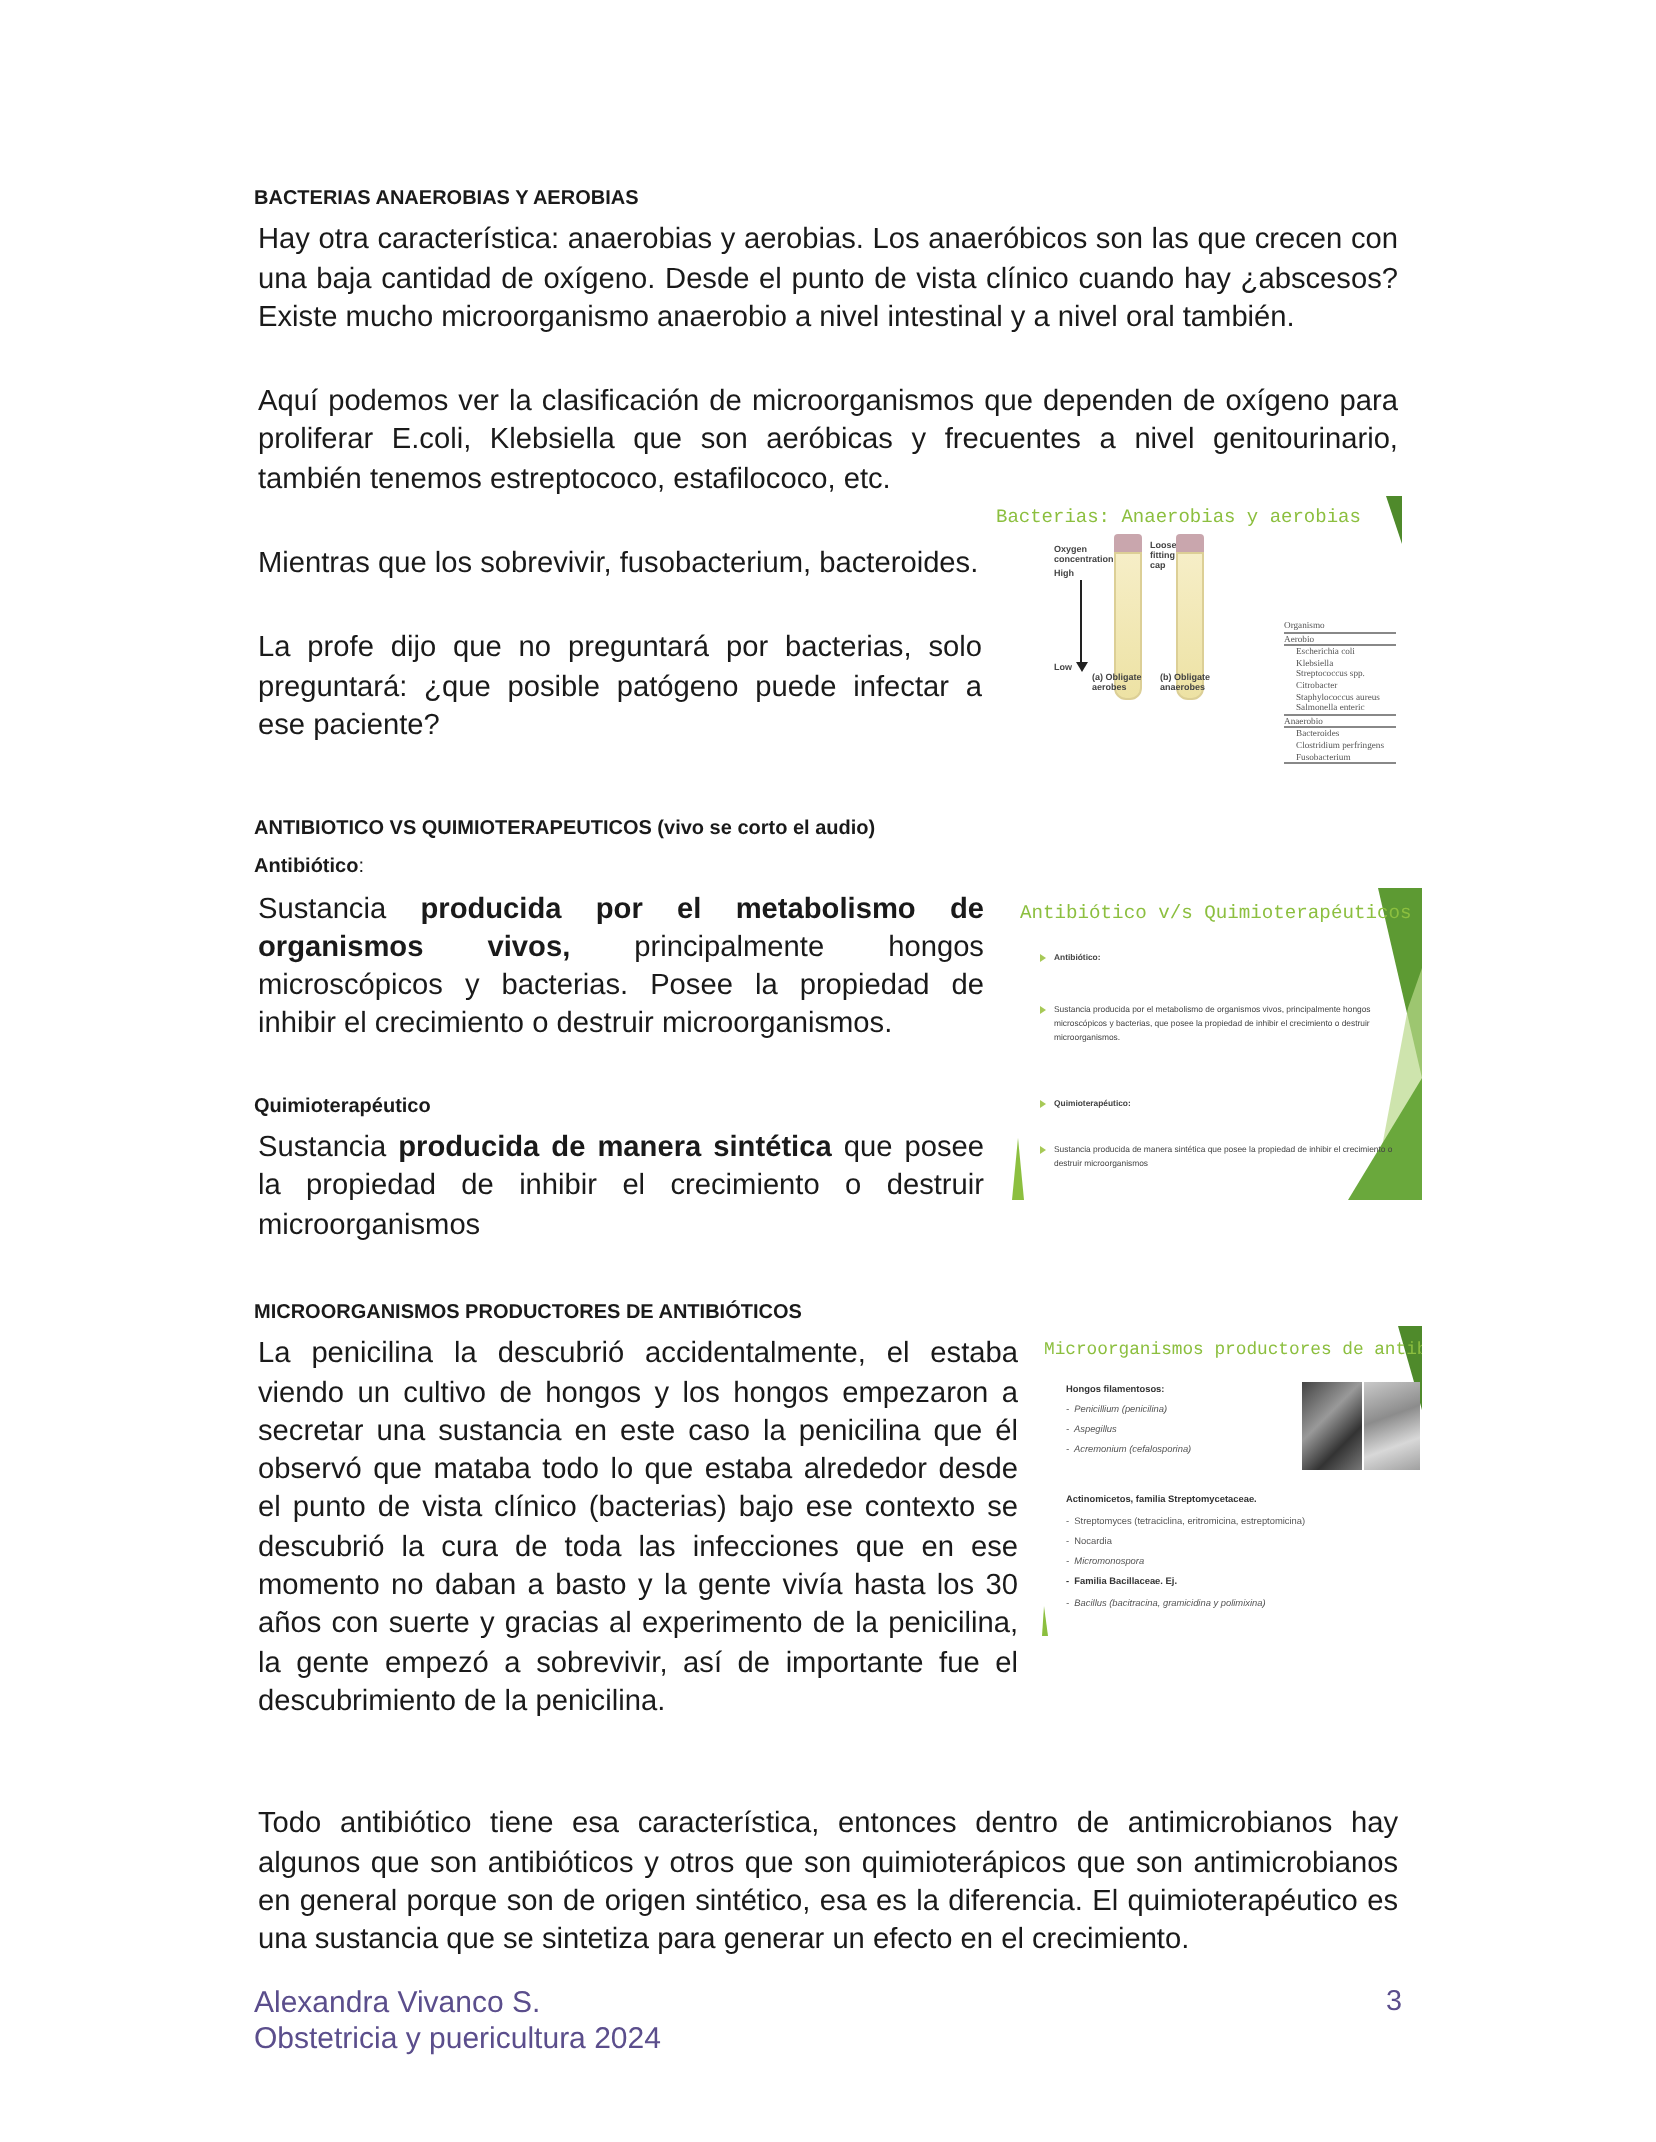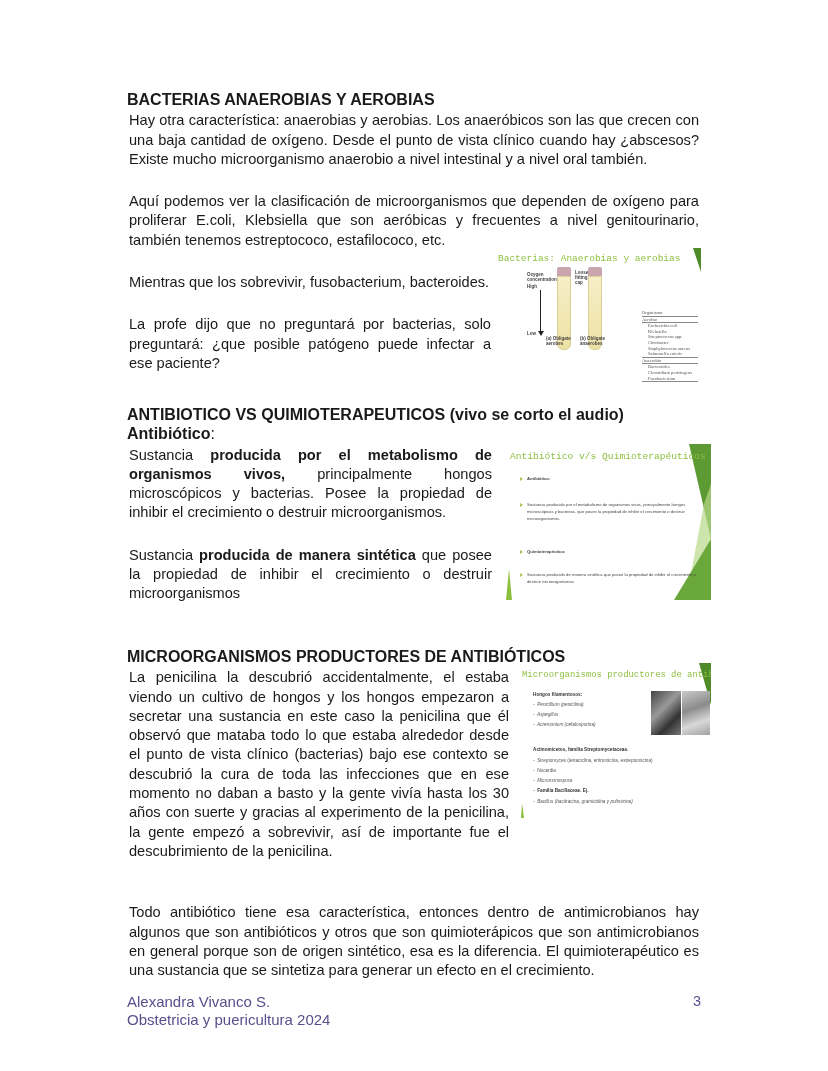--- a/index.html
+++ b/index.html
@@ -2,21 +2,21 @@
 <html><head>
   <meta charset="utf-8">
   <style>
     html, body { margin: 0; padding: 0; background: #ffffff; }
     body {
       width: 828px; height: 1071px; position: relative; overflow: hidden;
       font-family: "Liberation Sans", sans-serif; color: #1a1a1a;
     }
     .page { position: absolute; left: 127px; top: 90px; width: 574px; }
     .p { font-size: 14.6px; line-height: 19.3px; margin: 2px; text-align: justify; }
-    .h { font-weight: bold; font-size: 16px; line-height: 19.3px; margin: 0; }
+    .h { font-weight: bold; font-size: 10px; line-height: 19.3px; margin: 0; }
     .gap { height: 19px; }
     b { font-weight: bold; }
 
     .abs { position: absolute; }
 
     
     .slide { position: absolute; background: #fff; overflow: hidden; }
     .slide-title { position: absolute; color: #8cbf3f; font-family: Liberation Mono, monospace; white-space: nowrap; text-align: center; }
 
     
@@ -65,20 +65,21 @@
     <p class="p">La profe dijo que no preguntará por bacterias, solo preguntará: ¿que posible patógeno puede infectar a ese paciente?</p>
   </div>
 </div>
 
 <div class="abs" style="left:127px; top:405px; width:574px;">
   <p class="h">ANTIBIOTICO VS QUIMIOTERAPEUTICOS (vivo se corto el audio)</p>
   <p class="h"><span>Antibiótico</span><span style="font-weight:normal">:</span></p>
   <div style="width:367px;">
     <p class="p"><span>Sustancia </span><b>producida por el metabolismo de organismos vivos,</b><span> principalmente hongos microscópicos y bacterias. Posee la propiedad de inhibir el crecimiento o destruir microorganismos.</span></p>
     <div class="gap"></div>
+    <p class="h">Quimioterapéutico</p>
     <p class="p"><span>Sustancia </span><b>producida de manera sintética</b><span> que posee la propiedad de inhibir el crecimiento o destruir microorganismos</span></p>
   </div>
 </div>
 
 <div class="abs" style="left:127px; top:647px; width:574px;">
   <p class="h">MICROORGANISMOS PRODUCTORES DE ANTIBIÓTICOS</p>
   <div style="width:384px;">
     <p class="p">La penicilina la descubrió accidentalmente, el estaba viendo un cultivo de hongos y los hongos empezaron a secretar una sustancia en este caso la penicilina que él observó que mataba todo lo que estaba alrededor desde el punto de vista clínico (bacterias) bajo ese contexto se descubrió la cura de toda las infecciones que en ese momento no daban a basto y la gente vivía hasta los 30 años con suerte y gracias al experimento de la penicilina, la gente empezó a sobrevivir, así de importante fue el descubrimiento de la penicilina.</p>
   </div>
   <div class="gap"></div>

